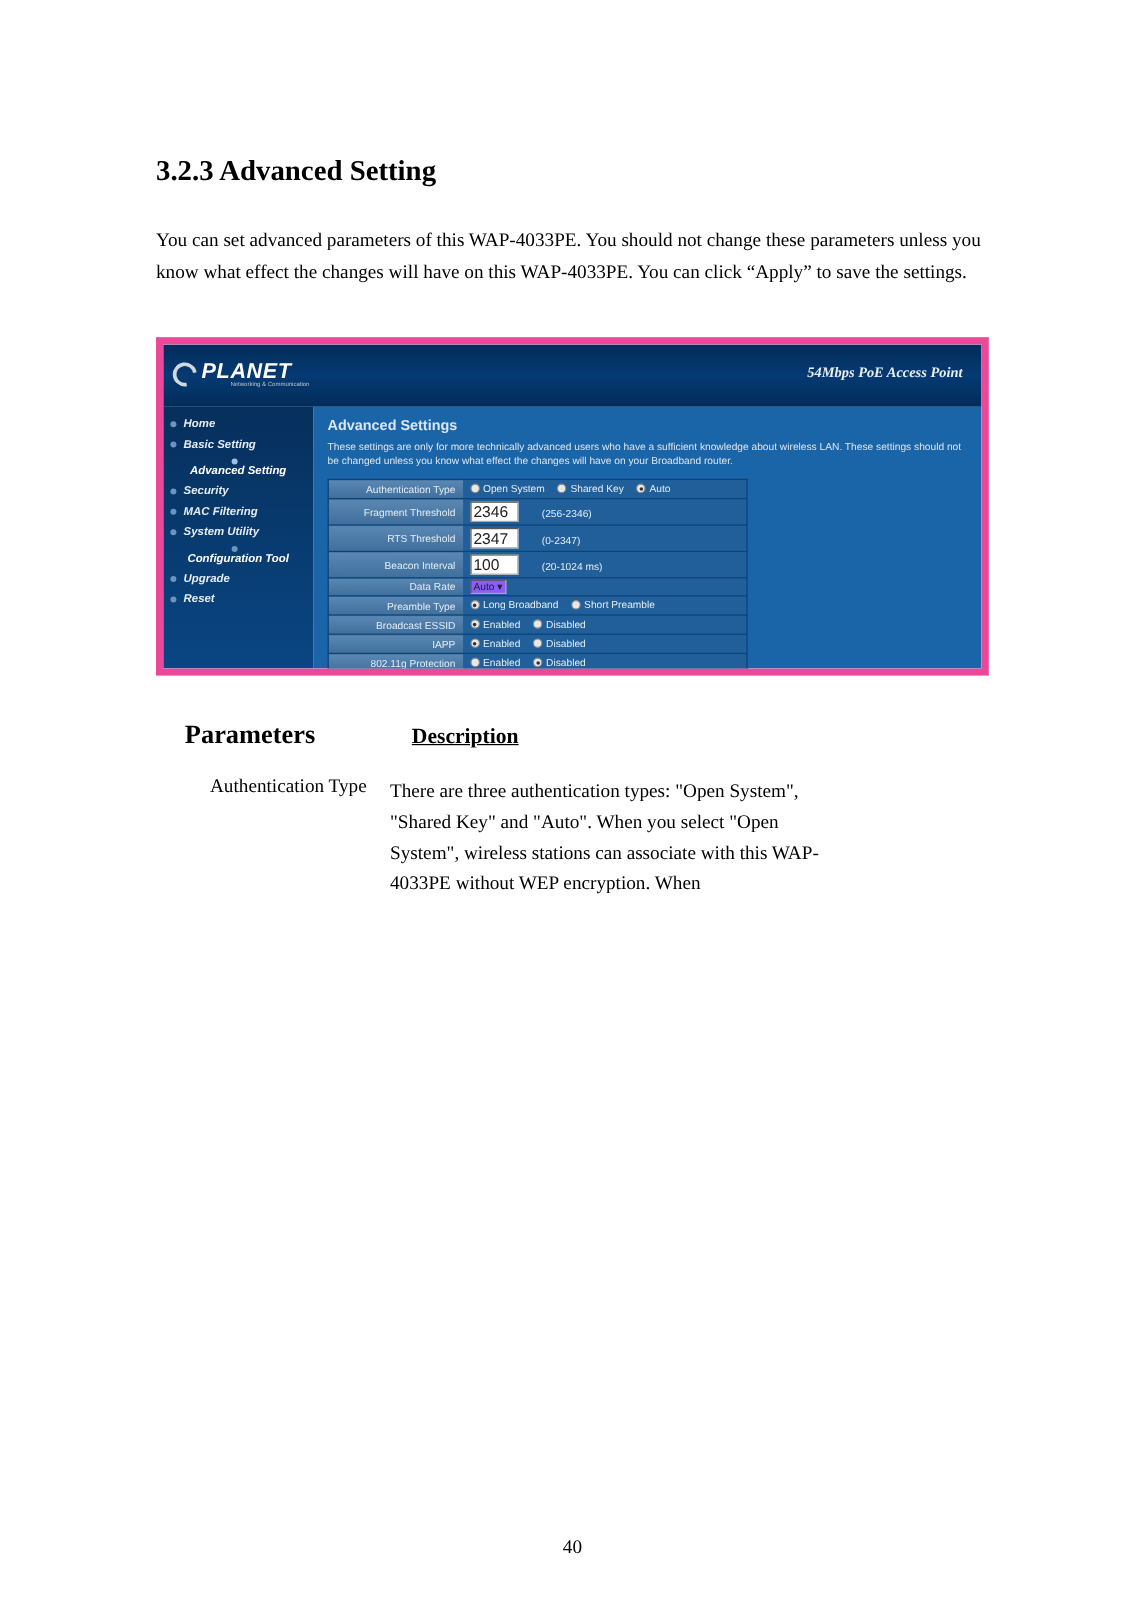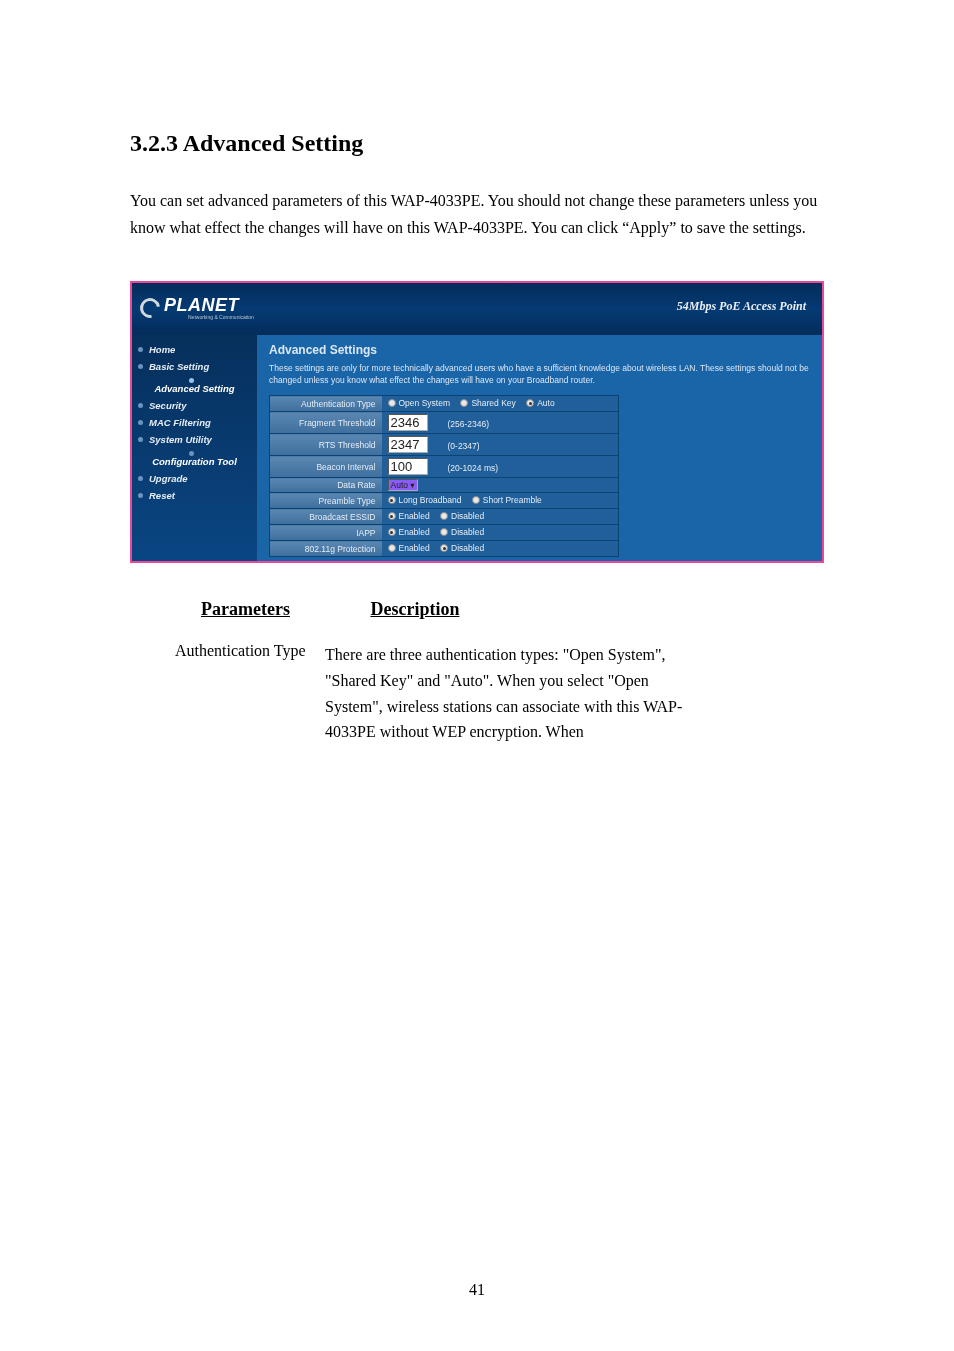--- a/index.html
+++ b/index.html
@@ -19,21 +19,21 @@
       font-weight: bold;
       margin-bottom: 30px;
     }
     .section-text {
       font-family: "Times New Roman", serif;
       font-size: 16px;
       line-height: 1.7;
       margin-bottom: 40px;
     }
     .screenshot {
-      border: 2px solid #ec4899;
+      border: 6px solid #ec4899;
       width: 694px;
       height: 282px;
       margin: 0 auto 36px;
       position: relative;
       overflow: hidden;
     }
     .ss-header {
       position: relative;
       height: 52px;
       background: linear-gradient(#032c5a 0%, #053a73 50%, #032c5a 100%);
@@ -195,25 +195,24 @@
       border-radius: 9px;
       font-size: 9px;
       font-weight: bold;
       padding: 2px 12px;
       margin-left: 4px;
       color: #222;
       cursor: pointer;
     }
     .param-label {
       font-family: "Times New Roman", serif;
-      font-size: 18px;
-      font-weight: bold;
-      text-decoration: underline;
-      display: inline-block;
-      margin-left: 71px;
+      font-size: 22px;
+      font-weight: bold;
+      display: inline-block;
+      margin-left: 24px;
     }
     .param-desc {
       font-family: "Times New Roman", serif;
       font-size: 18px;
       font-weight: bold;
       text-decoration: underline;
       display: inline-block;
       margin-left: 76px;
     }
     .auth-label {
@@ -403,13 +402,13 @@
   <div>
     <span class="param-label">Parameters</span>
     <span class="param-desc">Description</span>
   </div>
   <div>
     <span class="auth-label">Authentication Type</span>
     <span class="auth-desc">There are three authentication types: "Open System", "Shared Key" and "Auto". When you select "Open System", wireless stations can associate with this WAP-4033PE without WEP encryption. When</span>
   </div>
 </div>
 
-<div class="pagenum">41</div>
+<div class="pagenum">40</div>
 
 </body></html>

